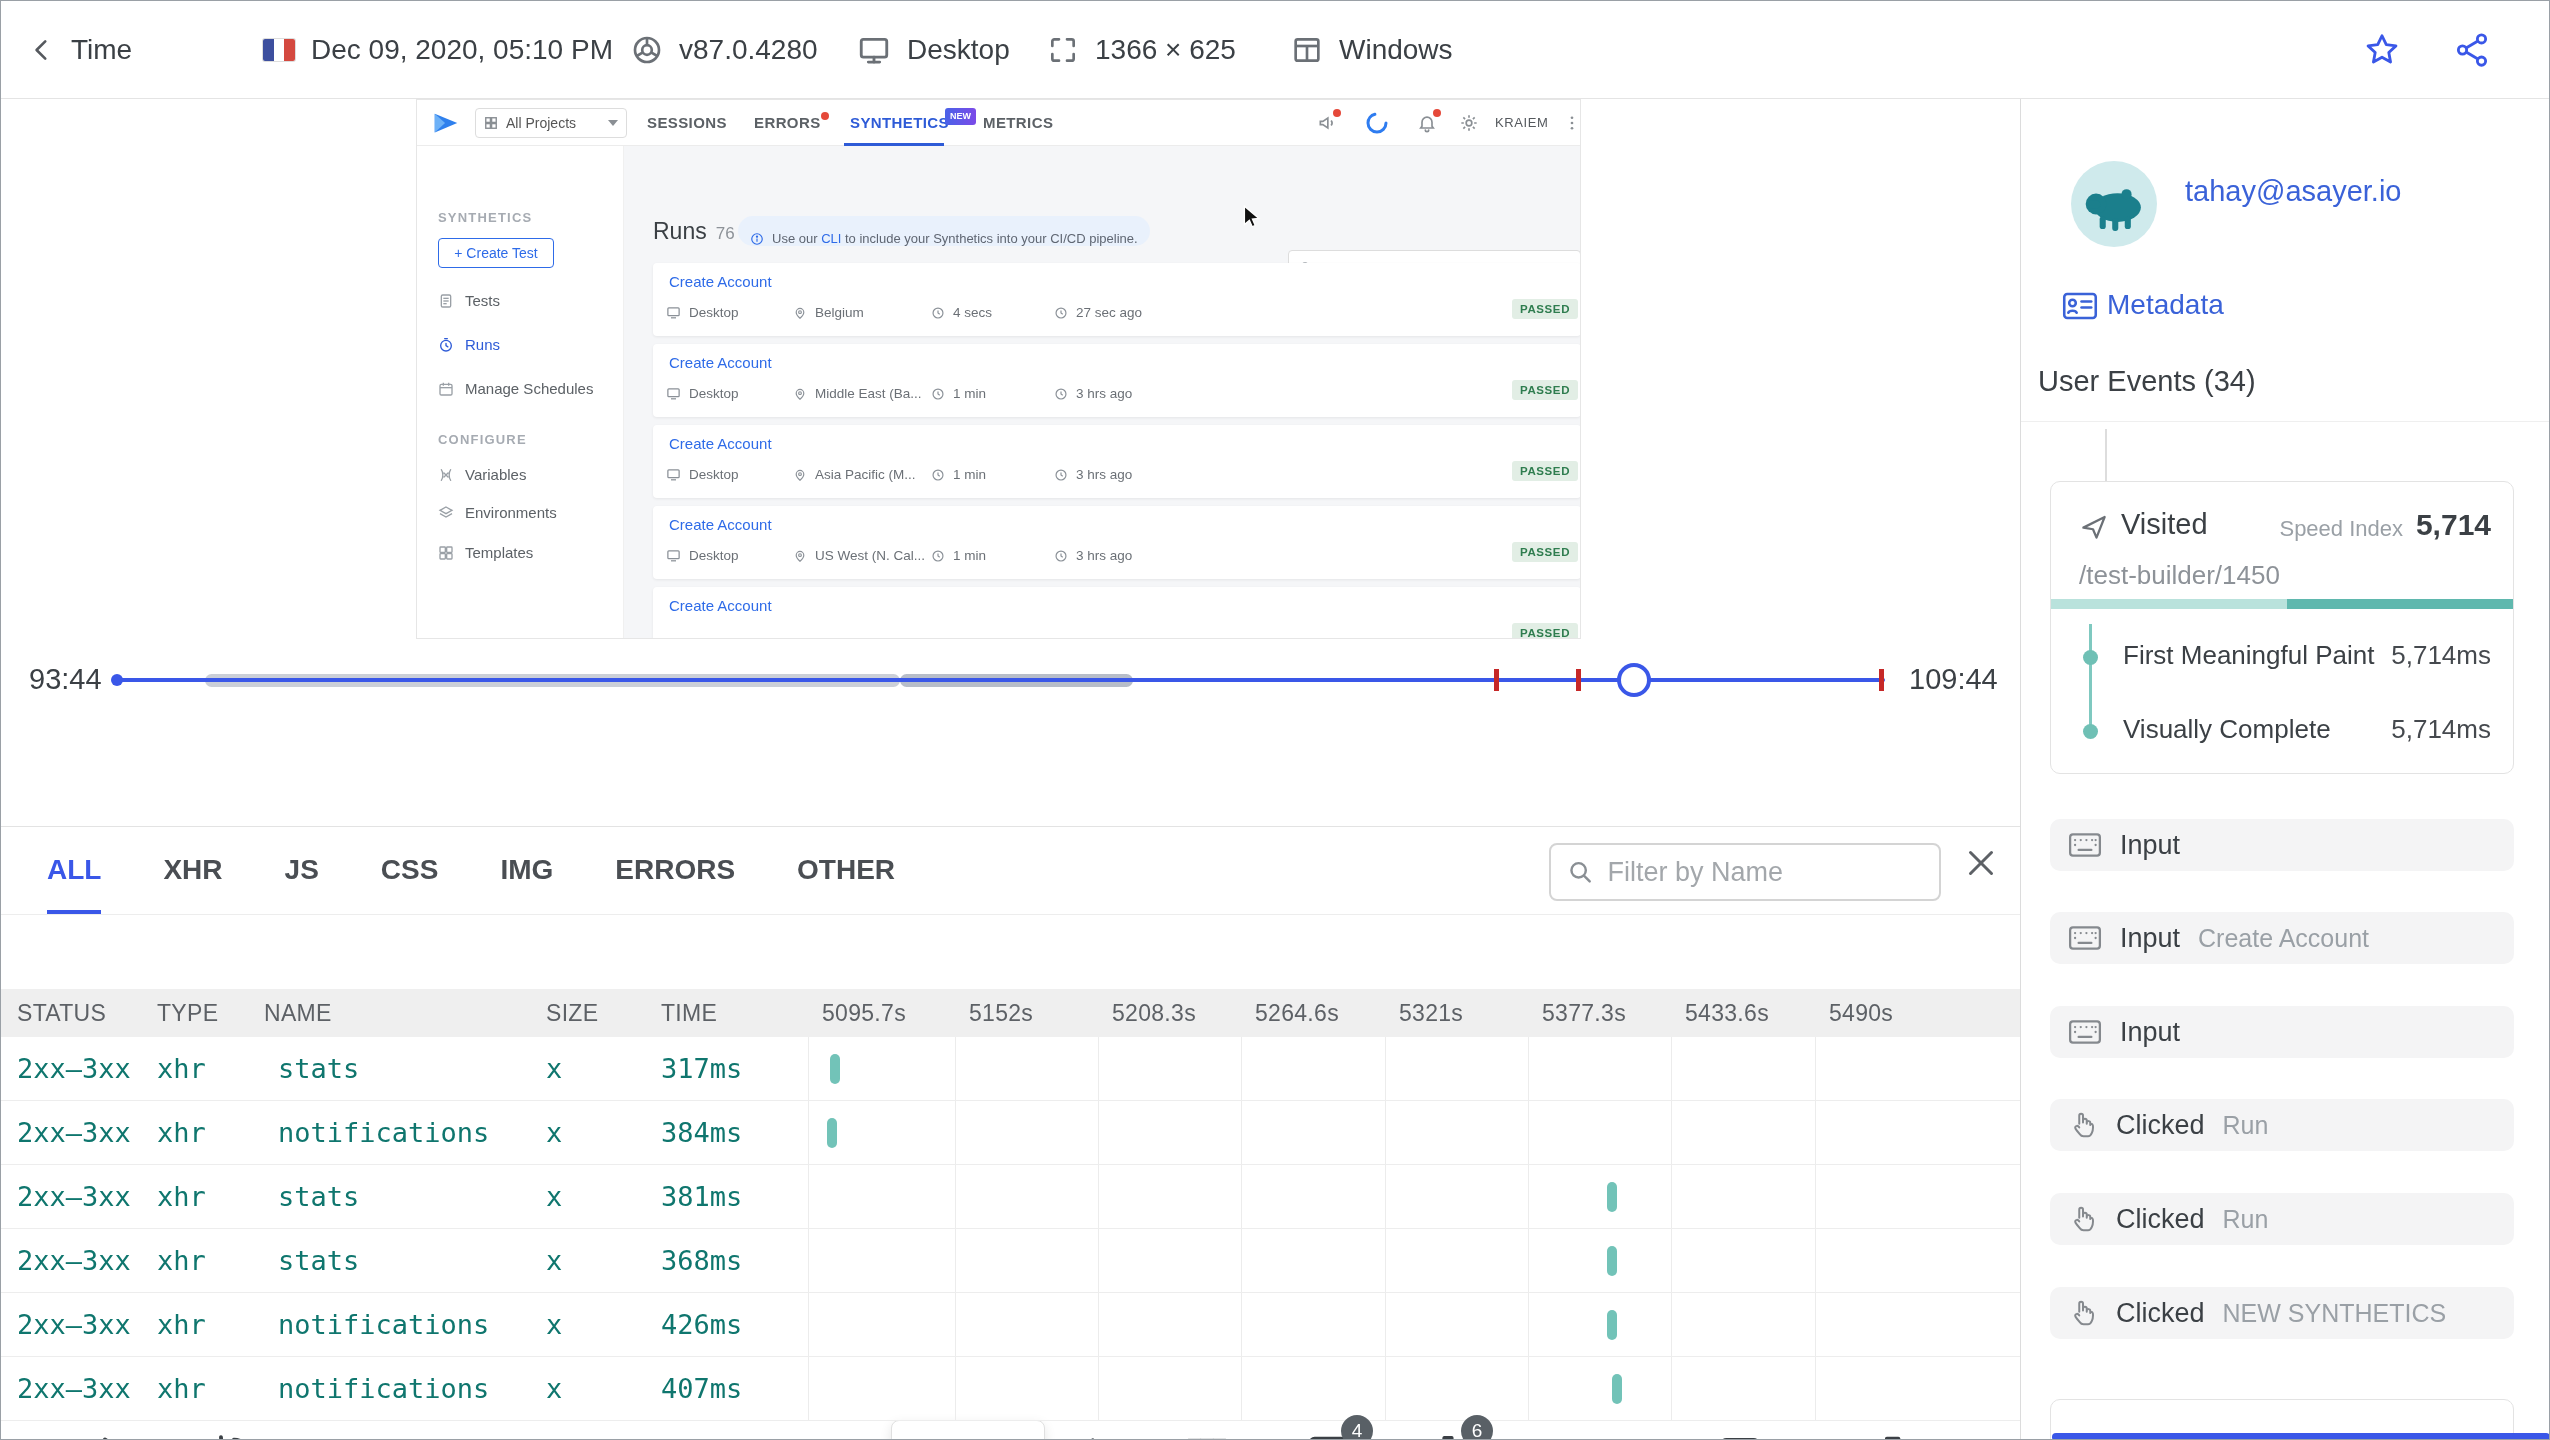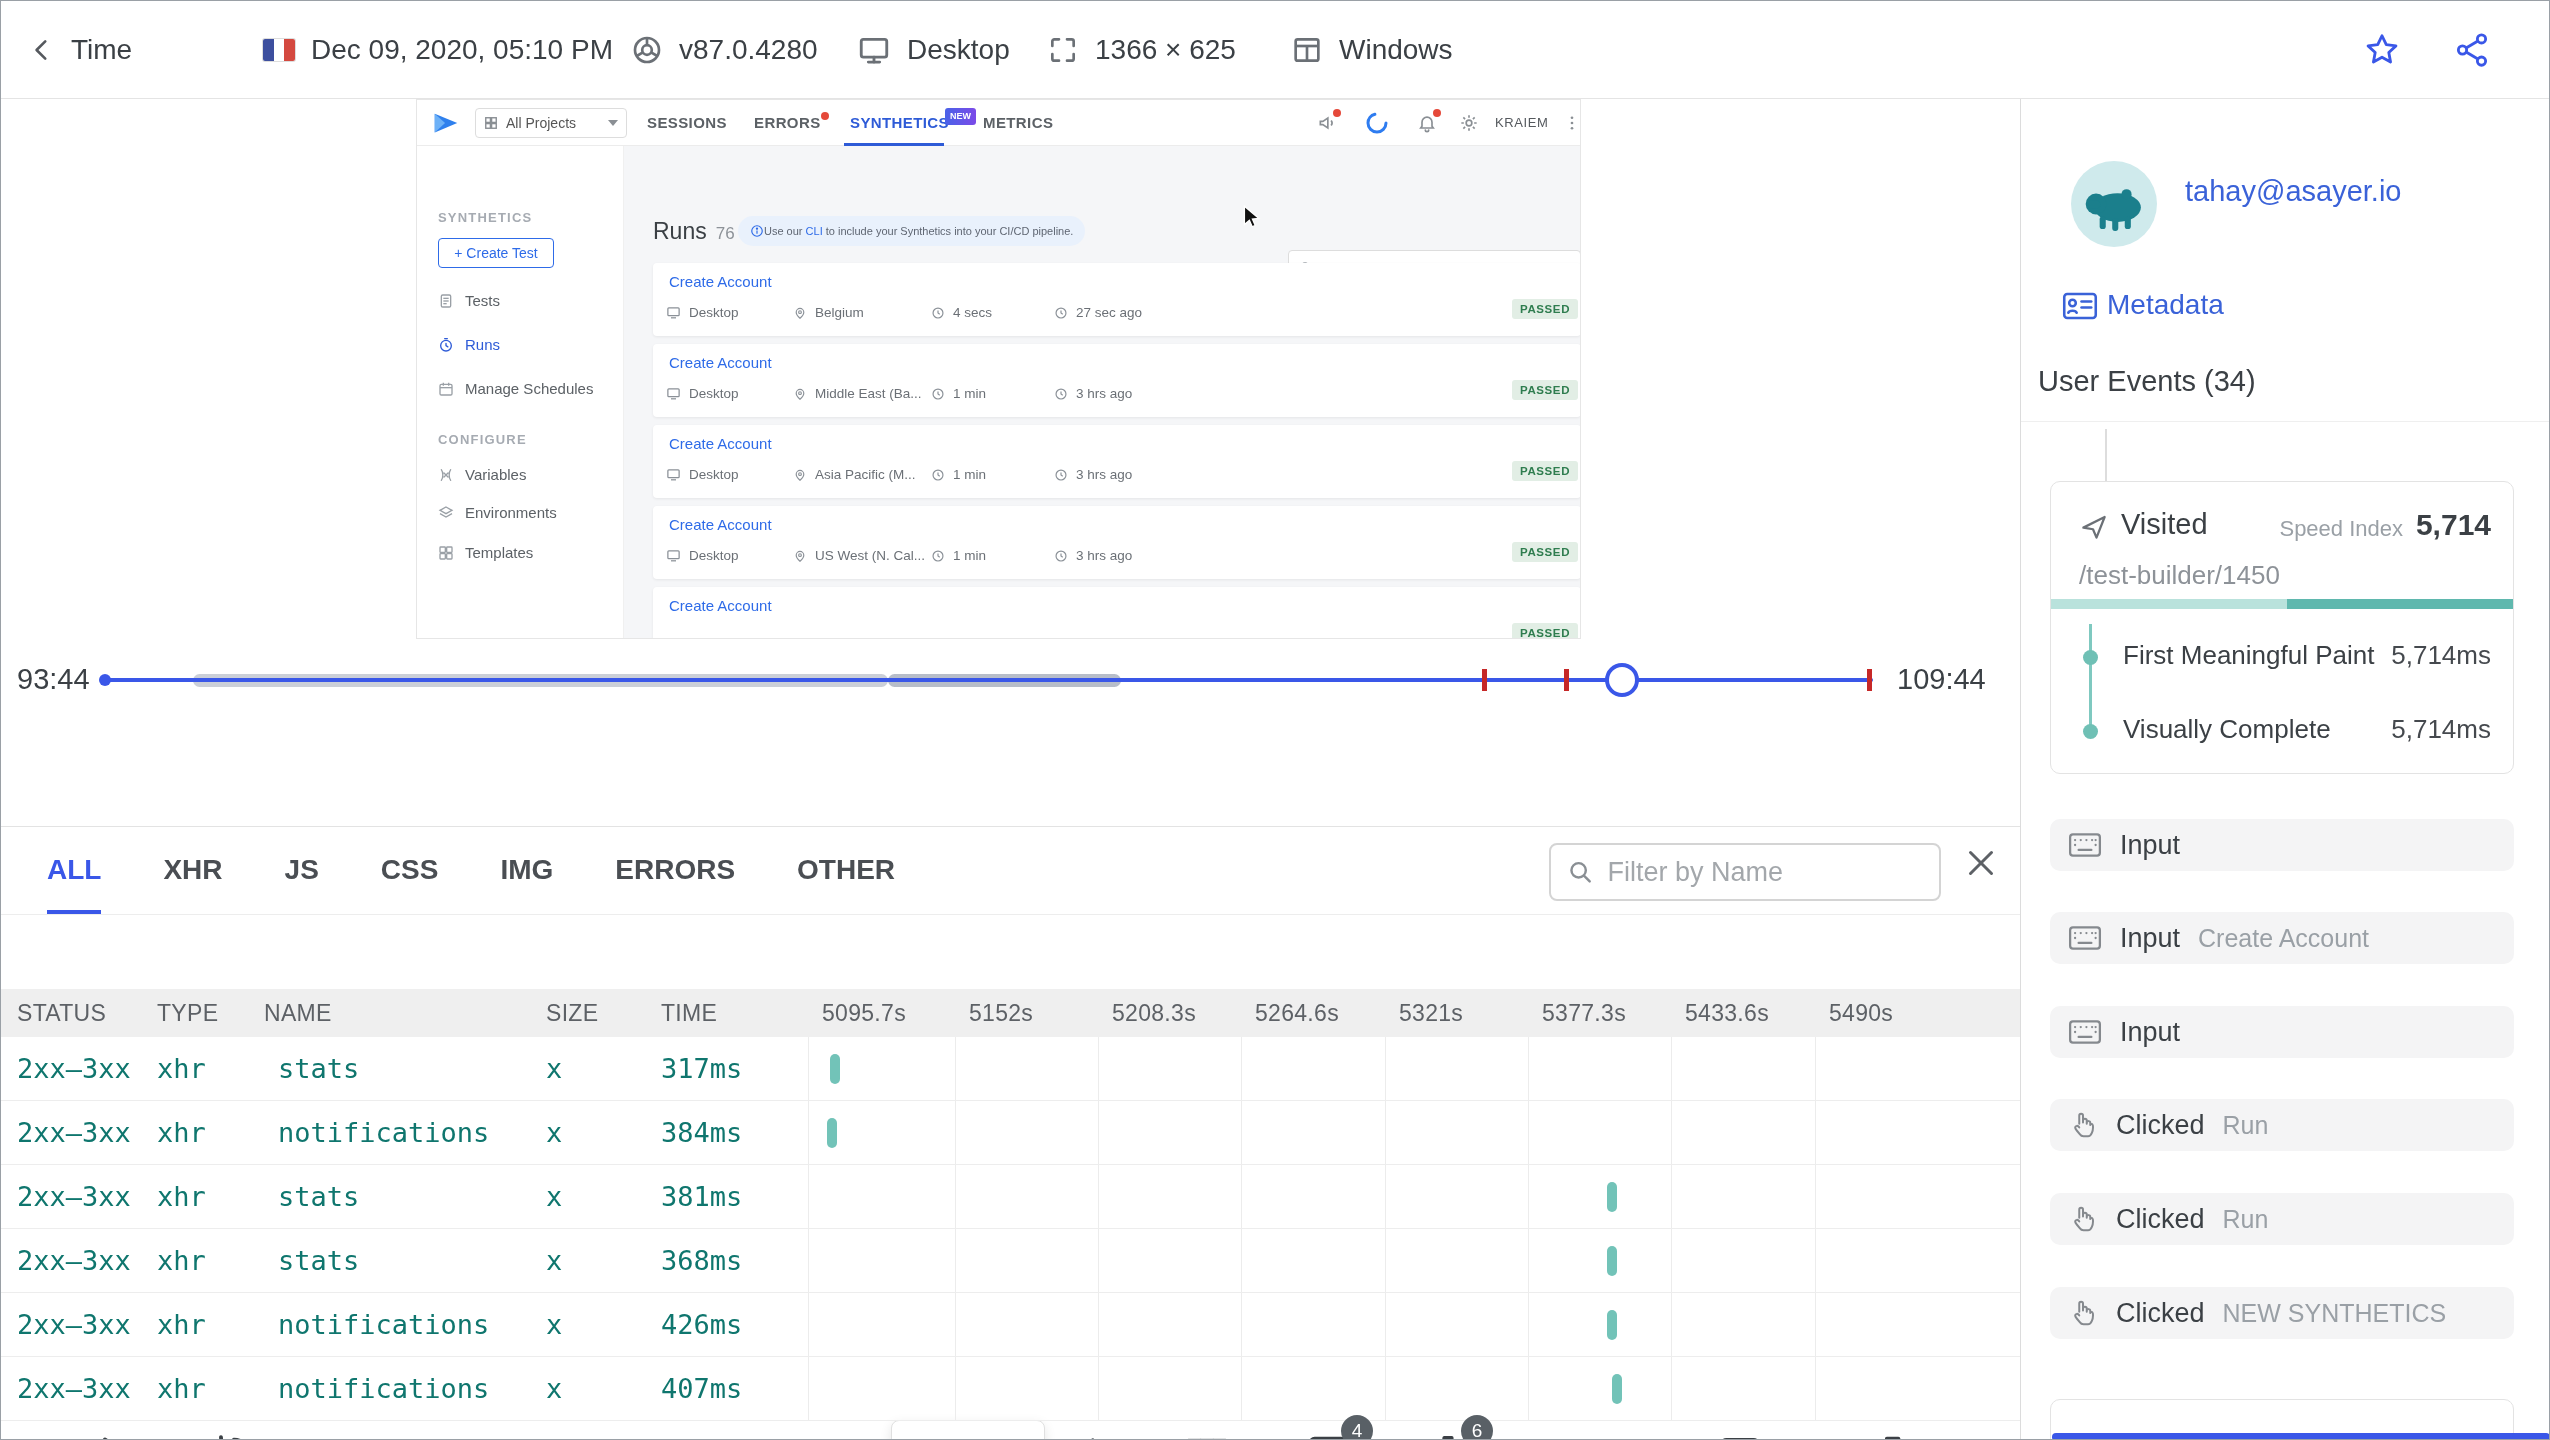--- a/index.html
+++ b/index.html
@@ -21,33 +21,33 @@
   .atab{position:absolute;top:0;height:46px;line-height:46px;font-size:15px;font-weight:600;letter-spacing:.4px;color:#5c6166;white-space:nowrap}
   .projbox{position:absolute;left:58px;top:8px;width:152px;height:30px;border:1px solid #ddd;border-radius:4px;display:flex;align-items:center;gap:8px;padding:0 8px;font-size:14px;color:#555;background:#fff}
   .caret{width:0;height:0;border-left:5px solid transparent;border-right:5px solid transparent;border-top:6px solid #8a8f94}
   .rdot8{position:absolute;width:8px;height:8px;border-radius:50%;background:#e5493a}
   .aside{position:absolute;left:0;top:46px;width:207px;bottom:0;background:#fff;border-right:1px solid #f0f0f0}
   .sec{position:absolute;left:21px;font-size:13px;font-weight:700;letter-spacing:1.2px;color:#a6abb2}
   .aitem{position:absolute;left:21px;display:flex;align-items:center;gap:11px;font-size:15px;color:#5c6166;white-space:nowrap}
   .aitem.active{color:#2e5bd7}
   .createbtn{position:absolute;left:21px;top:92px;width:116px;height:30px;border:1px solid #2e6be8;border-radius:4px;color:#2e6be8;font-size:14px;display:flex;align-items:center;justify-content:center}
   .amain{position:absolute;left:207px;top:46px;right:0;bottom:0;background:#f5f6f8}
-  .banner{position:absolute;left:114px;top:70px;height:30px;padding:0 12px;background:#e9f1fc;border-radius:15px;display:flex;align-items:center;font-size:11px;color:#5f6672;white-space:nowrap}
+  .banner{position:absolute;left:114px;top:70px;height:30px;padding:0 12px;background:#e9f1fc;border-radius:15px;display:flex;align-items:flex-end;gap:8px;font-size:13px;color:#5f6672;white-space:nowrap}
   .afilter{position:absolute;top:122px;display:flex;align-items:center;gap:7px;font-size:14px;white-space:nowrap}
   .afilter .fl{color:#8d9298}.afilter .fv{color:#45494e}
   .asearch{position:absolute;left:664px;top:104px;width:293px;height:34px;background:#fff;border:1px solid #ddd;border-radius:4px;display:flex;align-items:center;gap:8px;padding:0 10px}
   .asearch input{border:none;outline:none;width:100%;font-size:13.5px;color:#555;font-family:"Liberation Sans",sans-serif}
   .asearch input::placeholder{color:#a9aeb3}
   .runcard{position:absolute;left:29px;width:928px;height:73px;background:#fff;border-radius:4px;box-shadow:0 1px 3px rgba(0,0,0,.07)}
   .runname{position:absolute;left:16px;top:10px;font-size:15px;color:#2e6be8}
   .cd{position:absolute;top:42px;display:flex;align-items:center;gap:8px;font-size:13.5px;color:#6b7076;white-space:nowrap}
   .passed{position:absolute;left:859px;top:36px;padding:4px 8px;font-size:11.5px;font-weight:700;letter-spacing:.6px;color:#2f7d4f;background:#e2eee5;border-radius:3px}
 
   
-  .timeline{position:absolute;left:0;top:660px;width:2019px;height:48px;background:#fff}
+  .timeline{position:absolute;left:12px;top:660px;width:2019px;height:48px;background:#fff}
   .ttime{position:absolute;top:2px;font-size:29px;color:#3b4045}
   .tline{position:absolute;left:104px;top:17px;width:1768px;height:4px;background:#3a57e8;border-radius:2px;z-index:2}
   .gbar{position:absolute;top:13px;height:13px;border-radius:7px;z-index:1}
   .rtick{position:absolute;top:8px;width:5px;height:22px;background:#c62828;z-index:3}
   .knob{position:absolute;left:1604px;top:2px;width:34px;height:34px;border-radius:50%;background:#fff;border:4px solid #3a57e8;z-index:4}
 
   
   .controls{position:absolute;left:0;top:708px;width:2019px;height:118px;background:#fff;border-bottom:1px solid #e3e3e3}
   .ctrl{position:absolute;top:720px;width:150px;text-align:center}
   .ctrl .ico{height:50px;display:flex;align-items:center;justify-content:center;position:relative}

